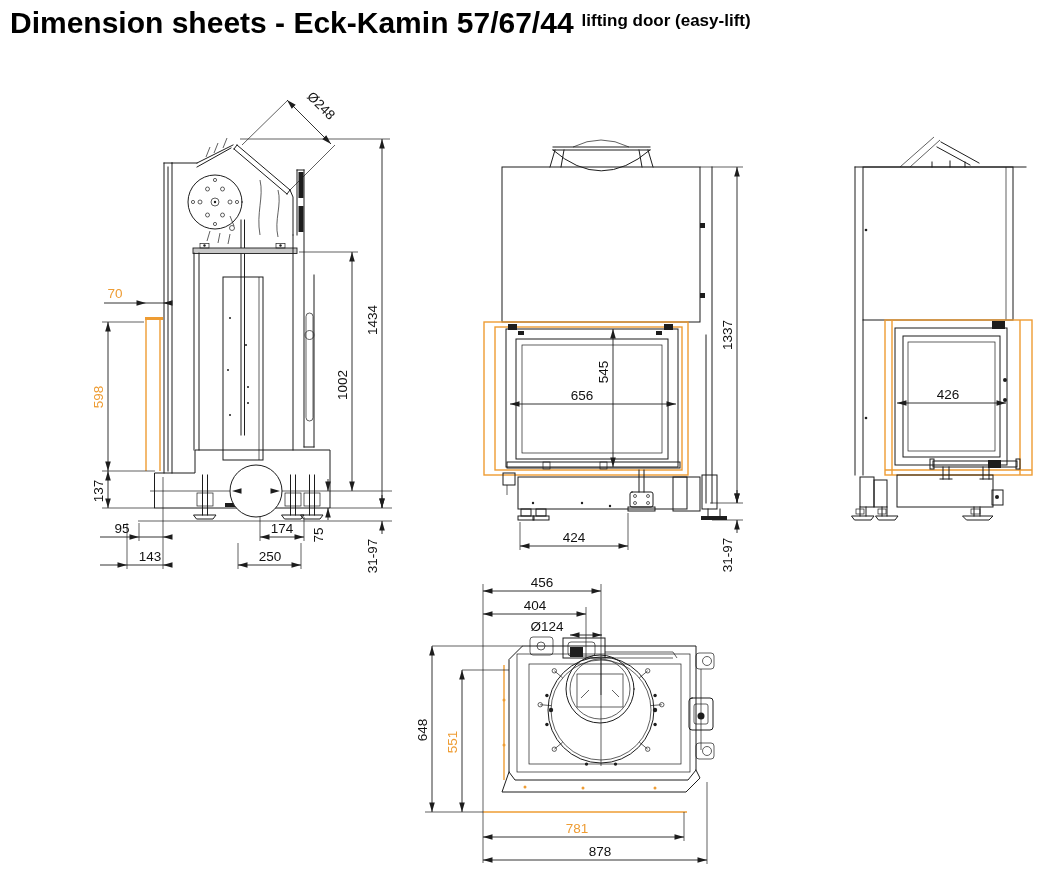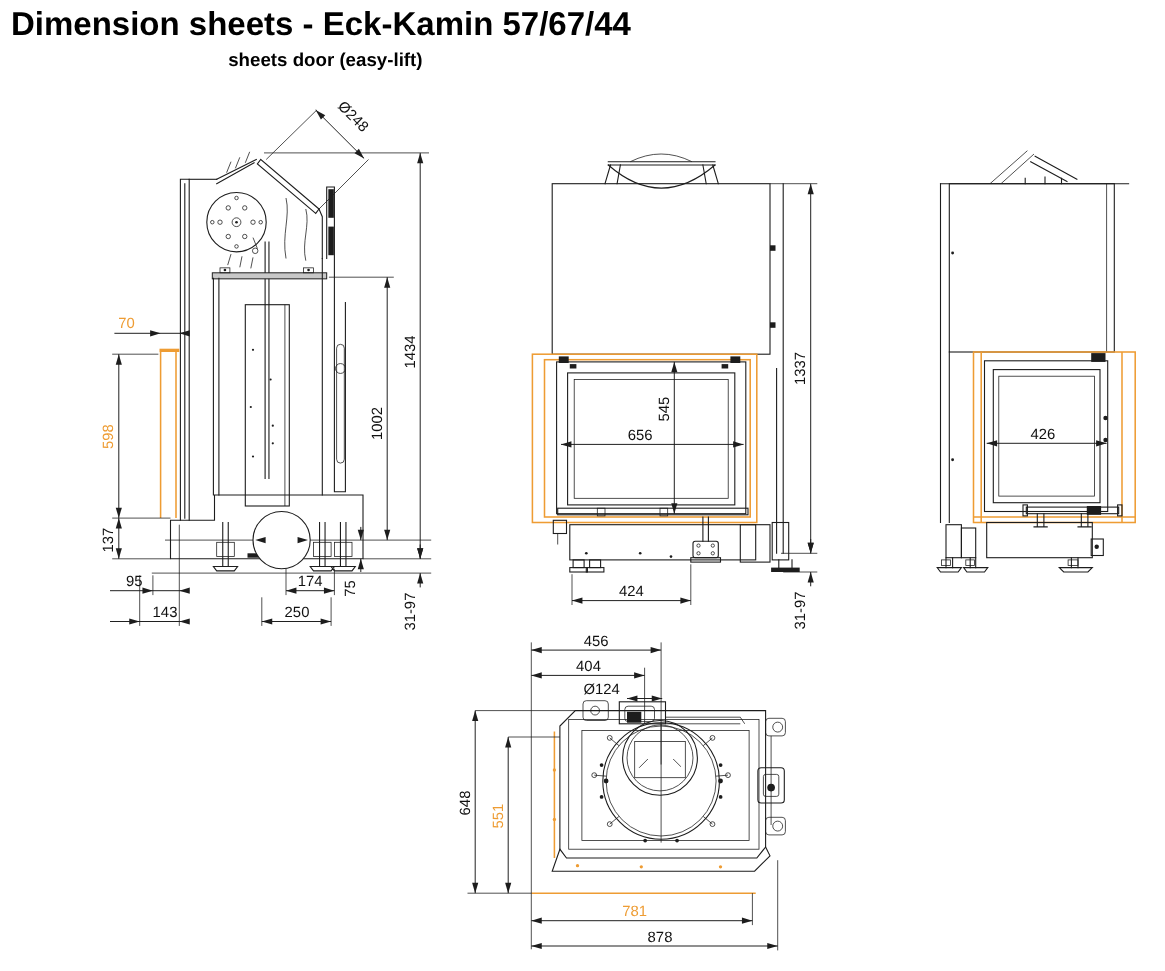--- a/index.html
+++ b/index.html
@@ -1,18 +1,18 @@
 <!DOCTYPE html>
 <html style="--line: #1d1d1d; --accent: #EE9C33;"><head>
 <meta charset="utf-8">
 <style>
   html,body{margin:0;padding:0;background:#fff;}
   #page{position:relative;width:1059px;height:883px;background:#fff;overflow:hidden;
         font-family:"Liberation Sans",sans-serif;}
-  #titlebar{position:absolute;left:10px;top:6px;display:flex;align-items:center;white-space:nowrap;flex-direction:column;}
+  #titlebar{position:absolute;left:10px;top:6px;display:flex;align-items:flex-start;white-space:nowrap;}
   #title-main{font-size:30px;font-weight:bold;color:#000;letter-spacing:0px;}
   #title-suffix{font-size:17px;font-weight:bold;color:#000;margin-left:8px;margin-top:5px;}
   svg.view{position:absolute;overflow:visible;}
   
   .ln{stroke:var(--line);stroke-width:1;fill:none;stroke-linecap:square;}
   .tn{stroke:var(--line);stroke-width:.7;fill:none;}
   .dm{stroke:var(--line);stroke-width:.9;fill:none;}
   .fl{fill:var(--line);stroke:none;}
   .gy{fill:#c8c8c8;stroke:var(--line);stroke-width:.9;}
   .wh{fill:#fff;stroke:var(--line);stroke-width:1;}
@@ -30,21 +30,21 @@
   <svg width="0" height="0" style="position:absolute" aria-hidden="true">
     <defs>
       <g id="arr">
           <polygon points="0,0 -9.5,-2.8 -9.5,2.8"></polygon>
         </g>
     </defs>
   </svg>
 
   <div id="titlebar">
     <span id="title-main">Dimension sheets - Eck-Kamin 57/67/44</span>
-    <span id="title-suffix">sheets door (easy-lift)</span>
+    <span id="title-suffix">lifting door (easy-lift)</span>
   </div>
 
   <svg class="view" style="left:60px;top:85px" width="355" height="505" viewBox="0 0 355 505">
 
     <g>
       <path class="ln" d="M104,78 H112 M104,78 V388 M112,78 V388 M108,82 V386"></path>
       <path class="ln" d="M112,78 H137"></path>
     </g>
 
     <g>

